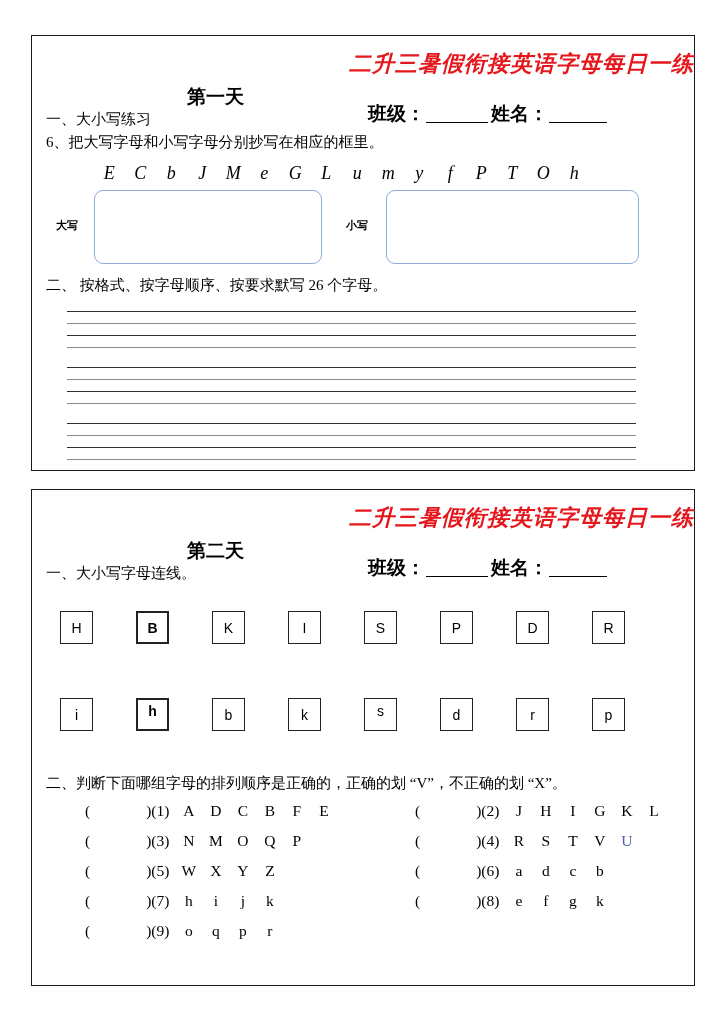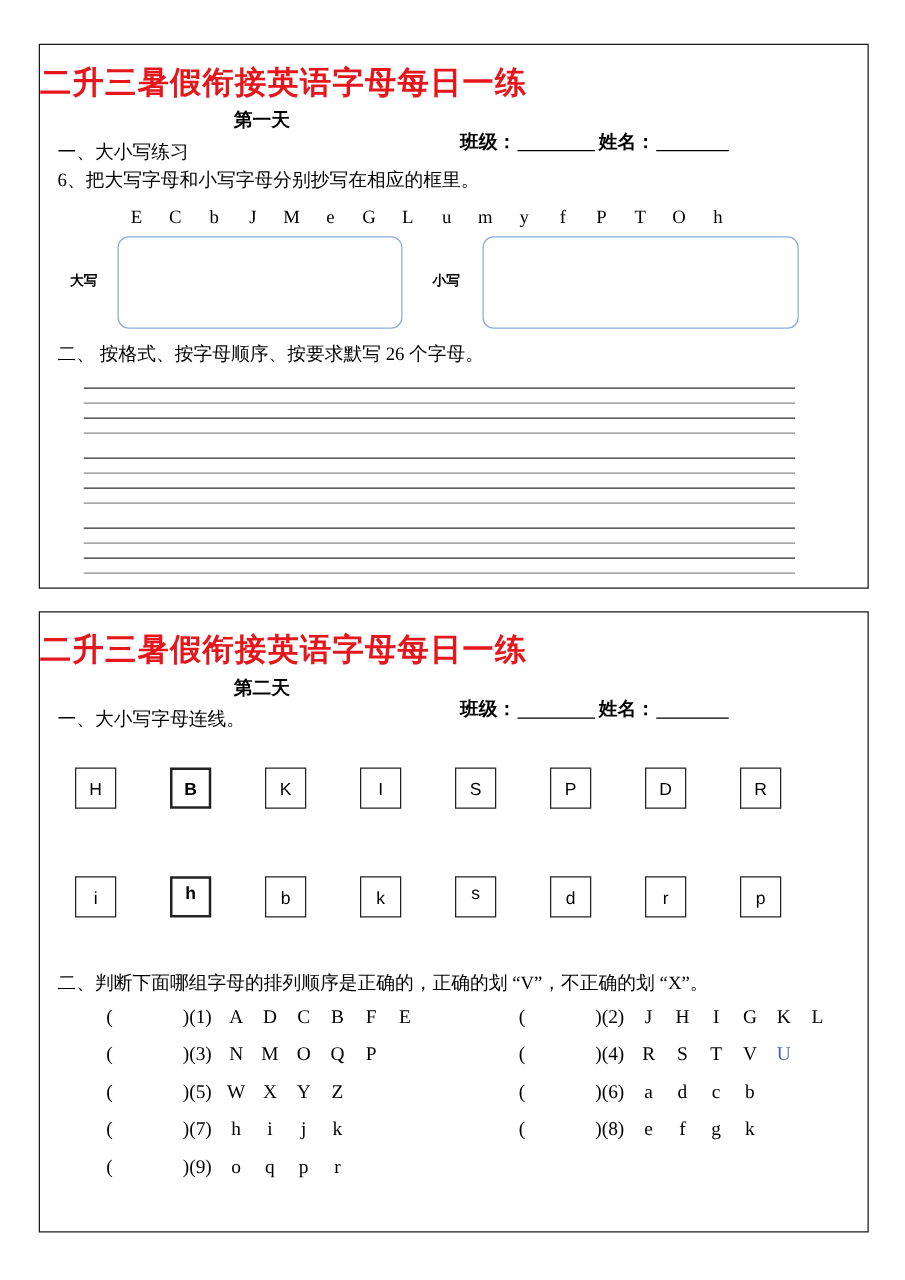--- a/index.html
+++ b/index.html
@@ -21,38 +21,39 @@
     left: 31px;
     width: 664px;
     border: 1.5px solid #1a1a1a;
     box-sizing: border-box;
     background: #ffffff;
   }
   #page-one { top: 35px; height: 436px; }
   #page-two { top: 489px; height: 497px; }
 
   .title {
-    text-align: left;
+    text-align: right;
     color: #e5171c;
     font-weight: bold;
-    font-size: 25px;
+    font-size: 22px;
     letter-spacing: 1px;
     font-family: "Liberation Serif", "DejaVu Serif", serif;
     margin: 0;
     padding: 0;
+    font-style: italic;
   }
   #page-one .title { margin-top: 13px; }
   #page-two .title { margin-top: 13px; }
 
   .subhead {
     position: relative;
     height: 24px;
     margin-top: 5px;
     font-weight: bold;
-    font-size: 15px;
+    font-size: 19px;
   }
   .day-label {
     position: absolute;
     left: 155px;
     top: 0;
   }
   .meta {
     position: absolute;
     left: 336px;
     top: 17px;
@@ -72,21 +73,22 @@
     margin: 0;
     padding: 0 0 0 14px;
     line-height: 1.55;
     white-space: nowrap;
   }
 
   
   .letters-row {
     text-align: left;
     padding-left: 62px;
-    font-size: 15px;
+    font-style: italic;
+    font-size: 18px;
     letter-spacing: 0.5px;
     margin-top: 8px;
     font-family: "Liberation Serif", "DejaVu Serif", serif;
   }
   .letters-row span { display: inline-block; width: 31px; text-align: center; }
 
   
   .boxes-area {
     position: relative;
     height: 86px;

